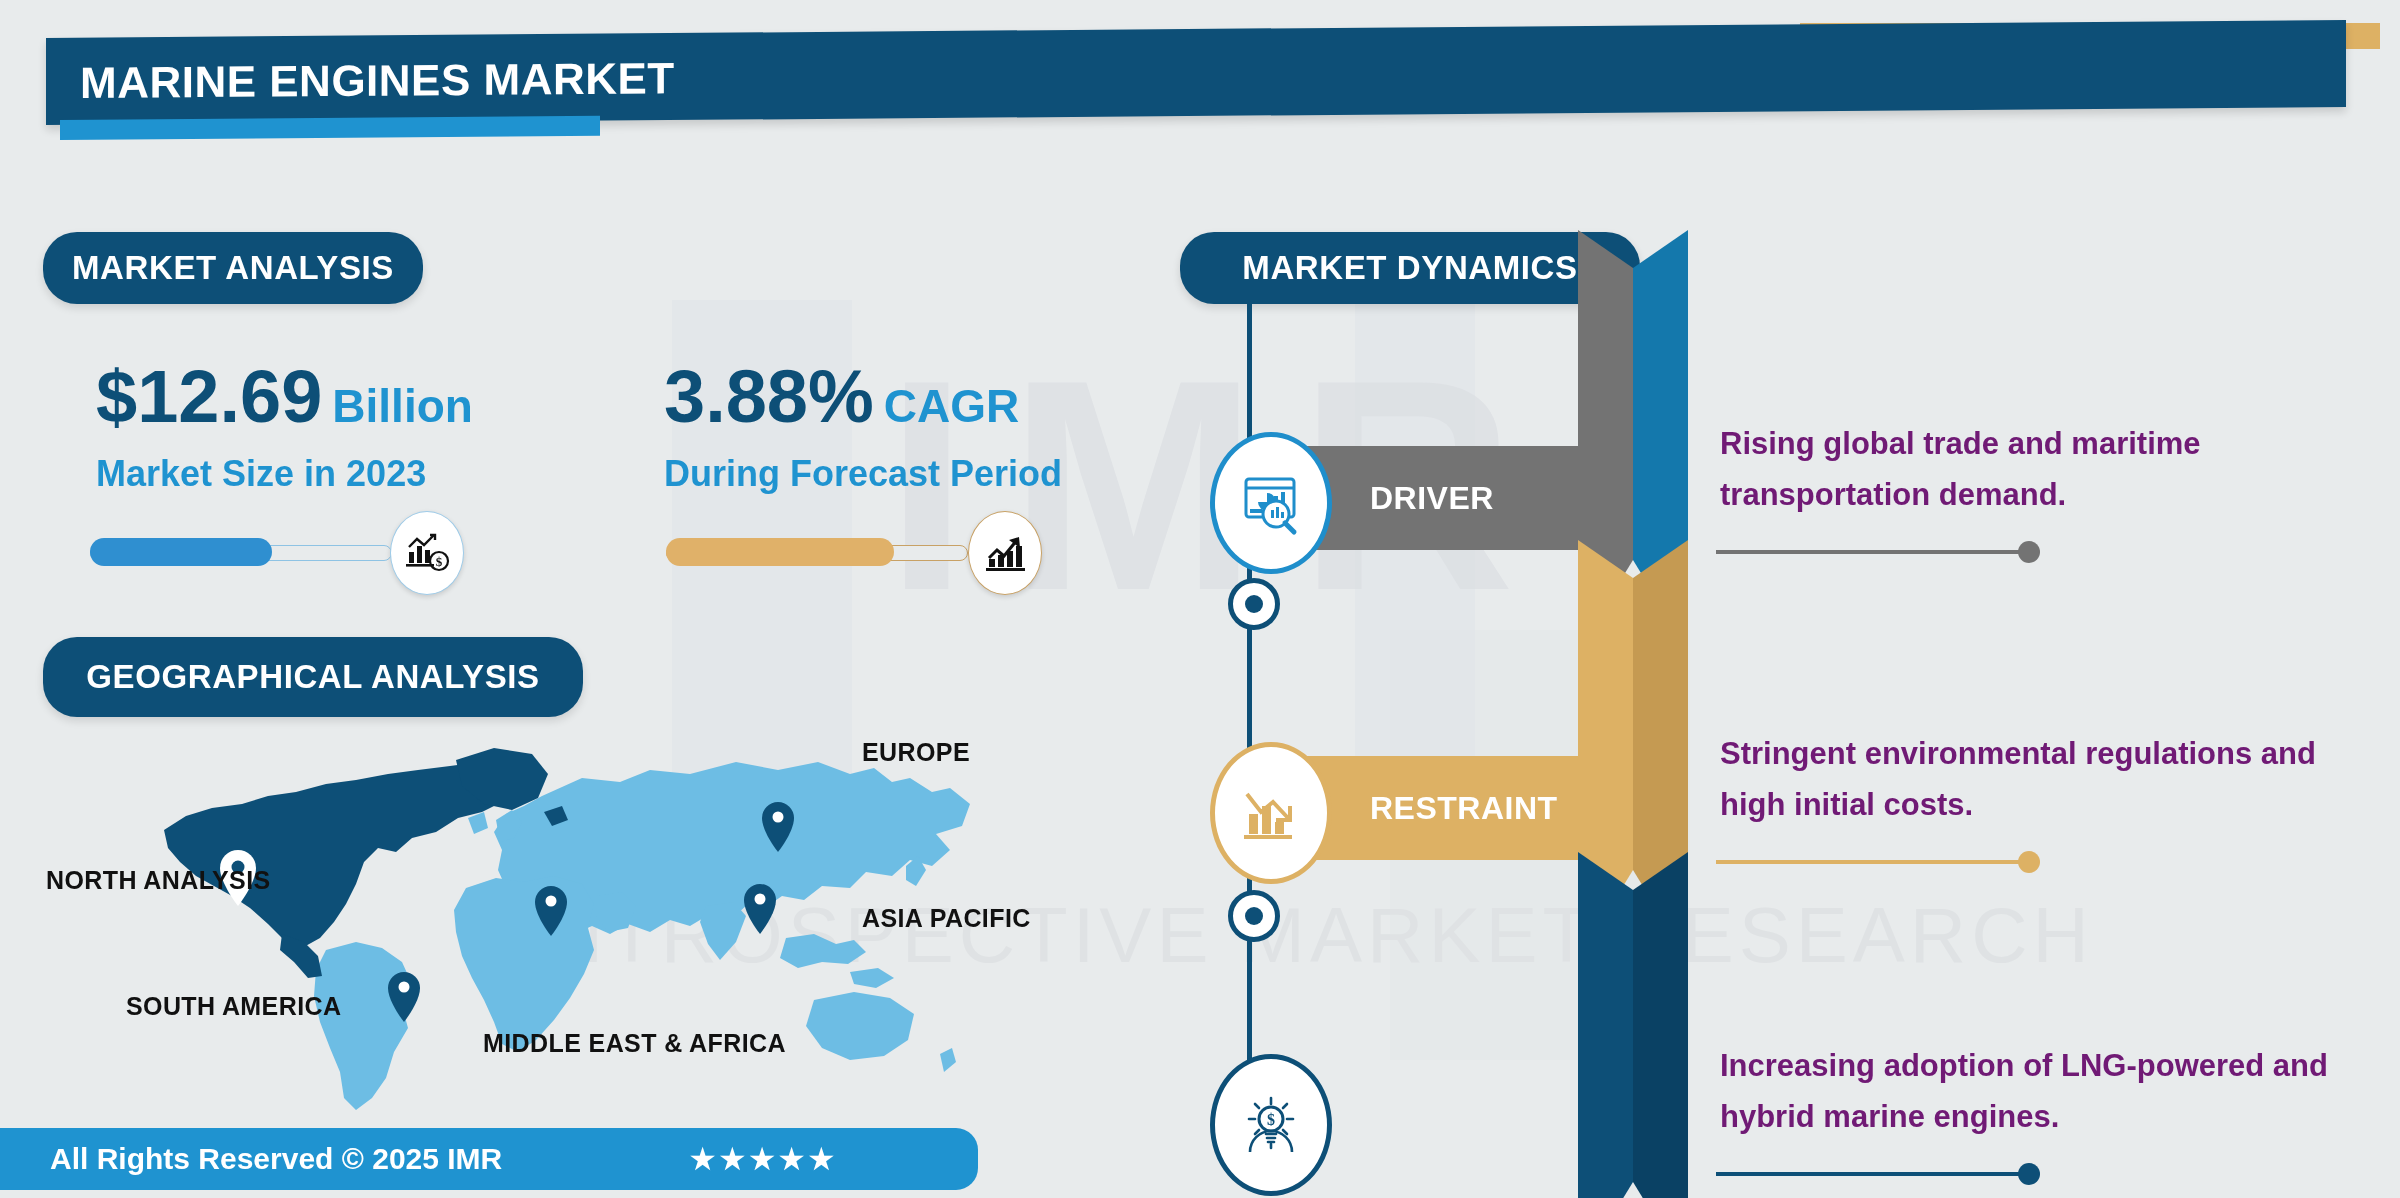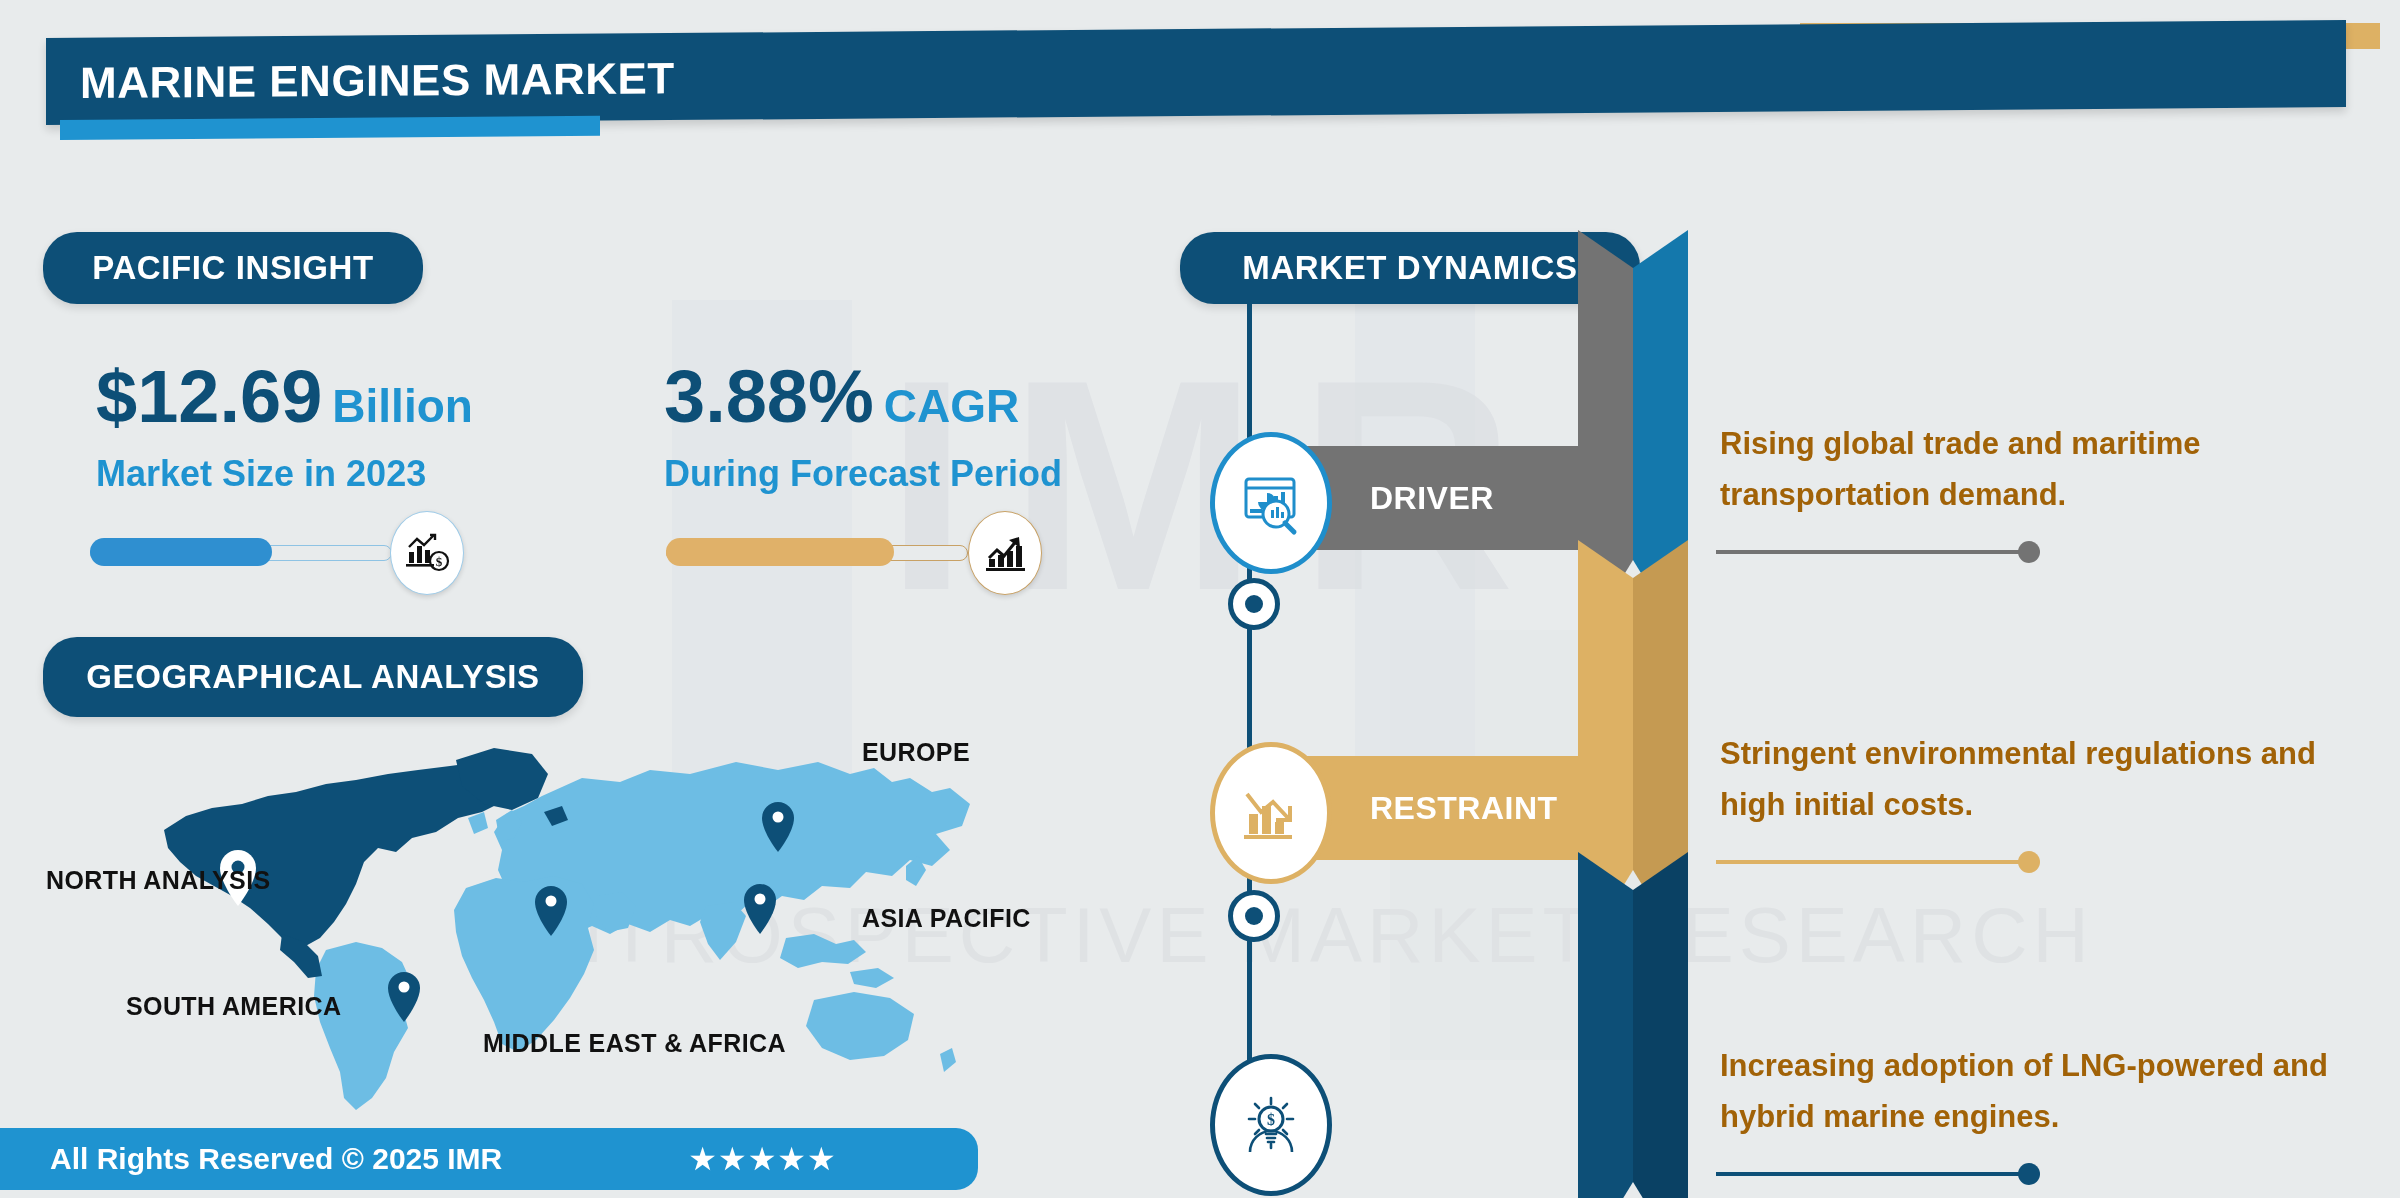--- a/index.html
+++ b/index.html
@@ -136,21 +136,21 @@
     color:#fff;font-size:32px;font-weight:700;letter-spacing:.5px;
     margin-left:118px;white-space:nowrap;
   }
   .tagcap{
     position:absolute;left:10px;top:42px;width:112px;height:132px;
     border-radius:50%;background:#fff;display:flex;align-items:center;justify-content:center;
   }
 
   .dyn-text{
     position:absolute;left:520px;top:28px;width:620px;
-    color:#a16207;font-size:31px;font-weight:700;line-height:51px;
+    color:#701a75;font-size:31px;font-weight:700;line-height:51px;
   }
   .dyn-rule{position:absolute;left:516px;height:4px;}
   .dyn-dot{position:absolute;width:22px;height:22px;border-radius:50%;}
 
   
   .c-driver{background:#737373;}
   .c-driver-dark{background:#1478ac;}
   .c-restraint{background:#ddb164;}
   .c-restraint-dark{background:#c59a52;}
   .c-opp{background:#0d4f77;}
@@ -175,21 +175,21 @@
   <div class="bg-panel p3"></div>
   <div class="wm-letters">IMR</div>
   <div class="wm-text">INTROSPECTIVE MARKET RESEARCH</div>
 
   <div class="hdr-gold"></div>
   <div class="hdr-thinline"></div>
   <div class="hdr-bar"></div>
   <div class="hdr-title">MARINE ENGINES MARKET</div>
   <div class="hdr-accent"></div>
 
-  <div class="pill" id="chip-insight">PACIFIC INSIGHT</div>
+  <div class="pill" id="chip-insight">MARKET ANALYSIS</div>
   <div class="pill" id="chip-geo">GEOGRAPHICAL ANALYSIS</div>
   <div class="pill" id="chip-dyn">MARKET DYNAMICS</div>
 
   <div class="kpi" id="kpi-size">
     <div class="big">
       <span>$12.69</span><span class="unit">Billion</span>
     </div>
     <div class="sub">Market Size in 2023</div>
   </div>
   <div class="track blue" id="track-size">

